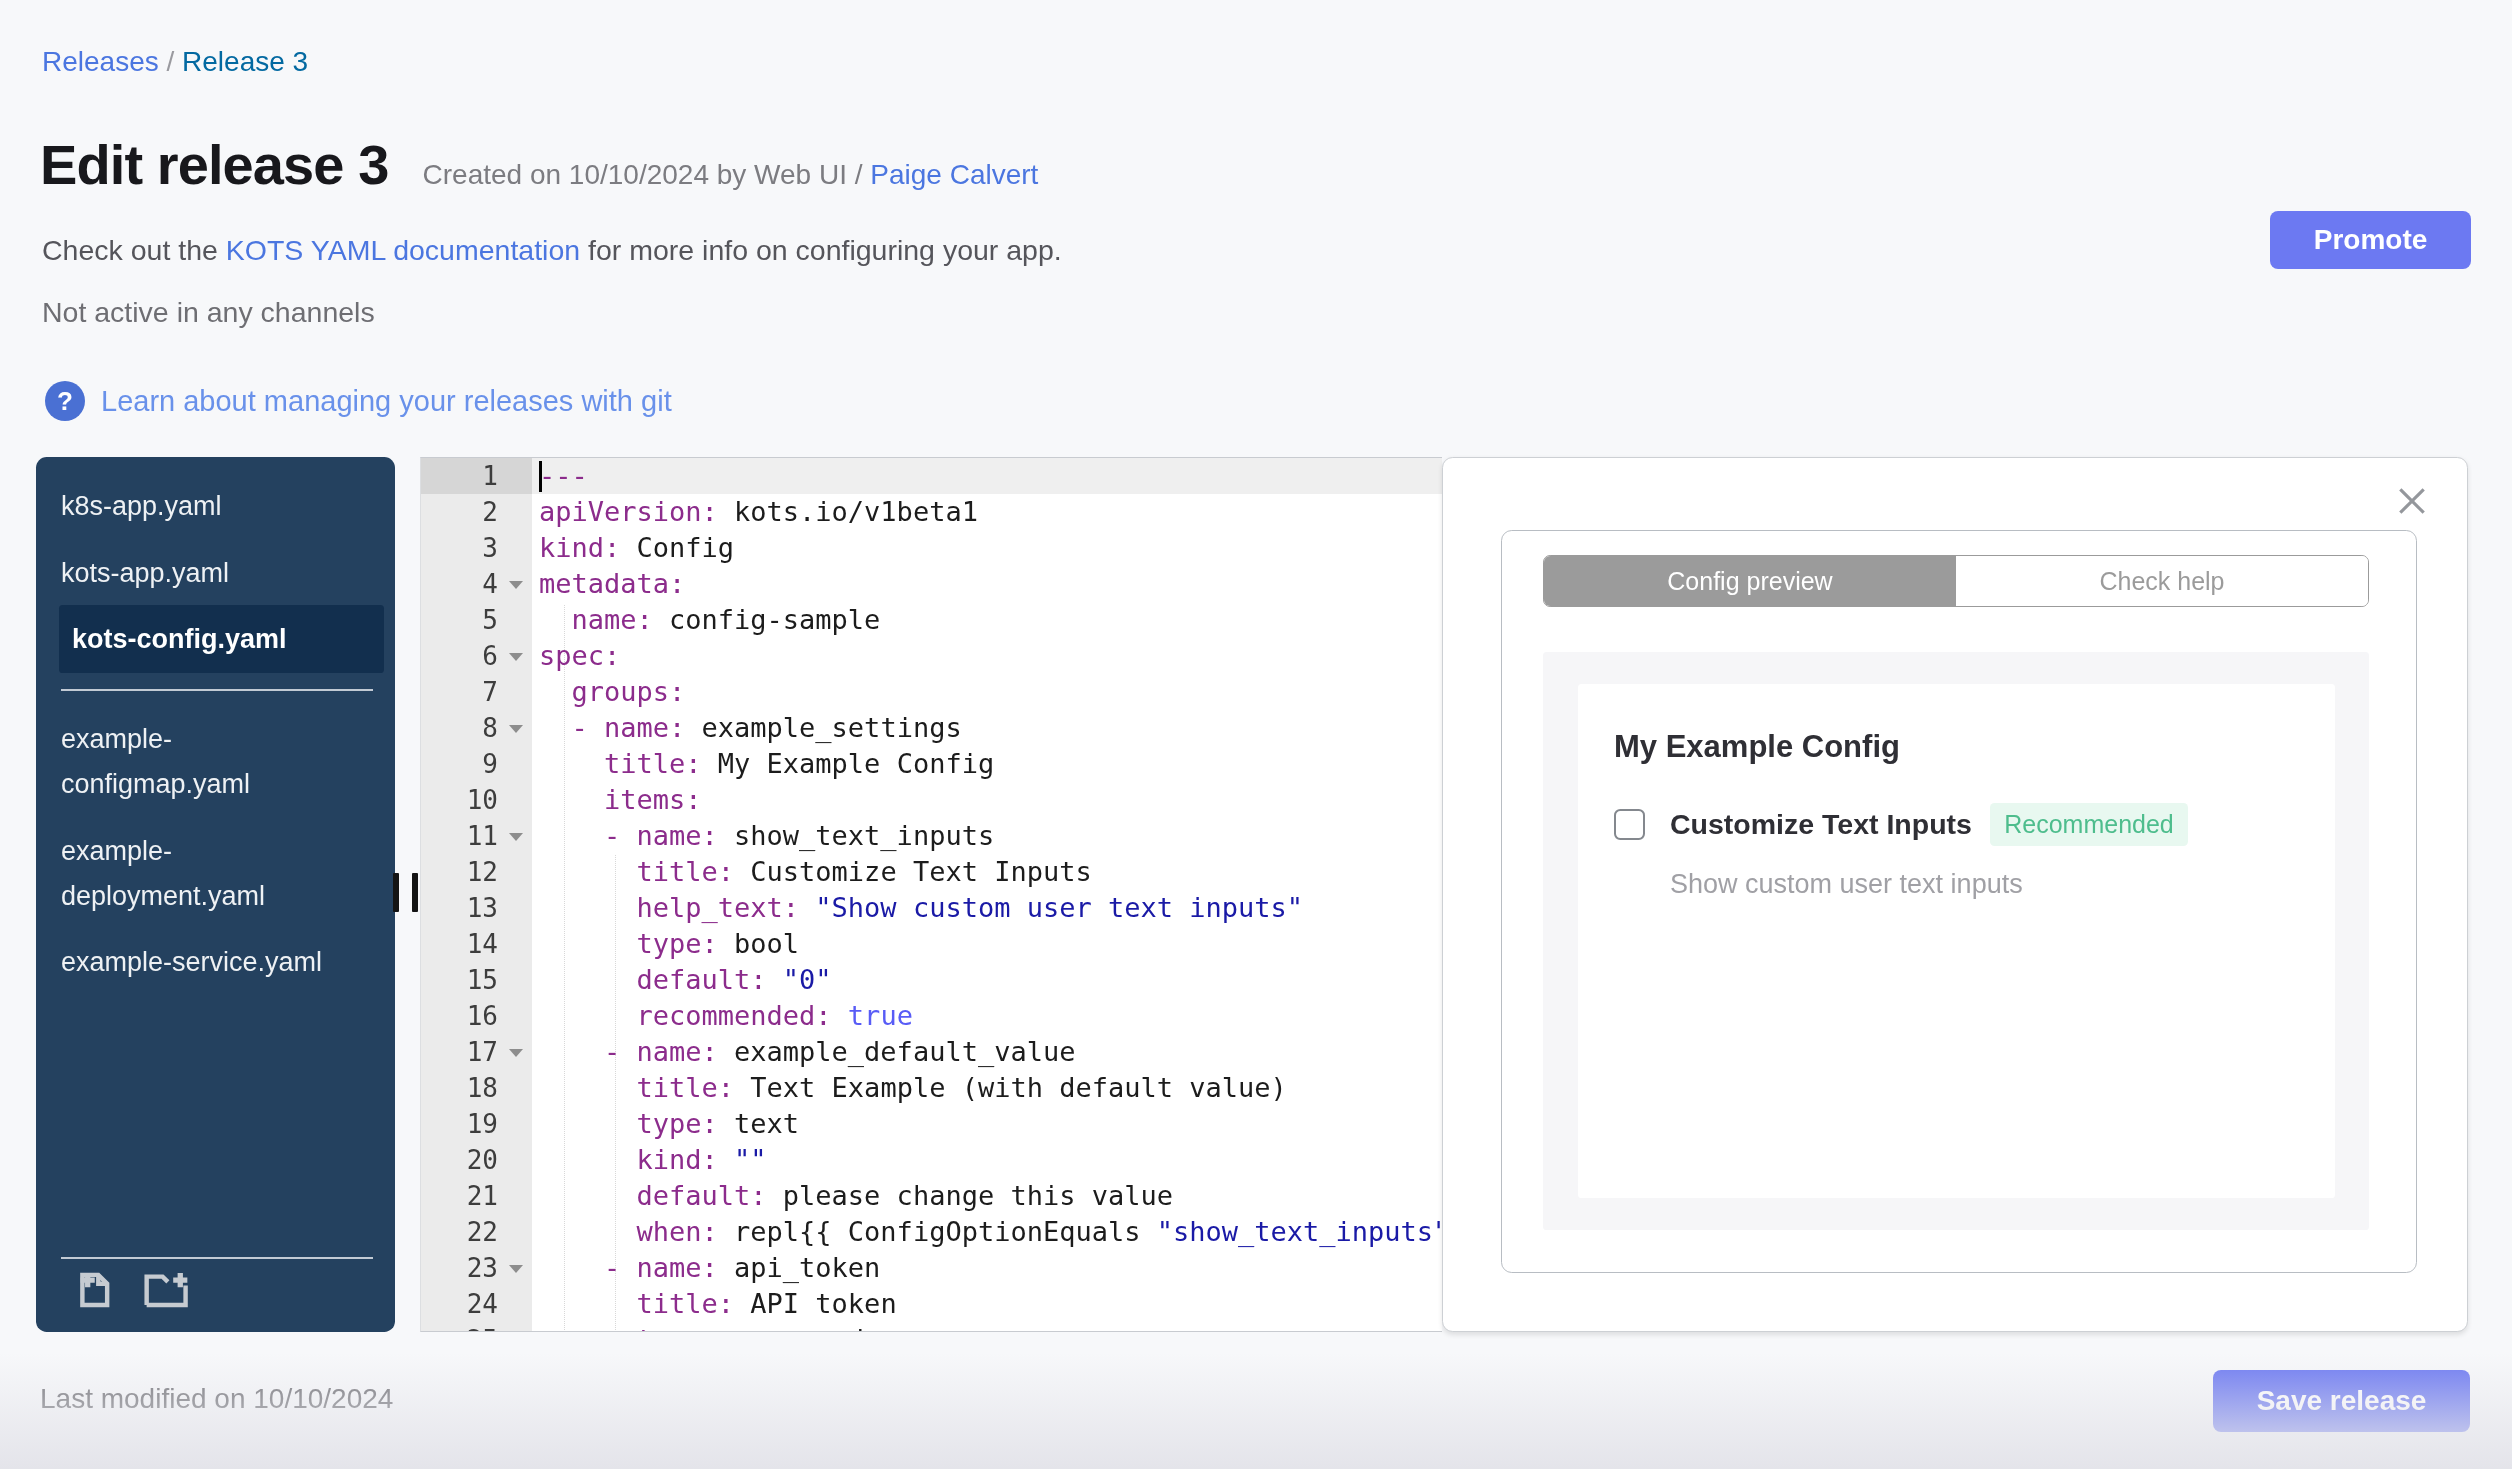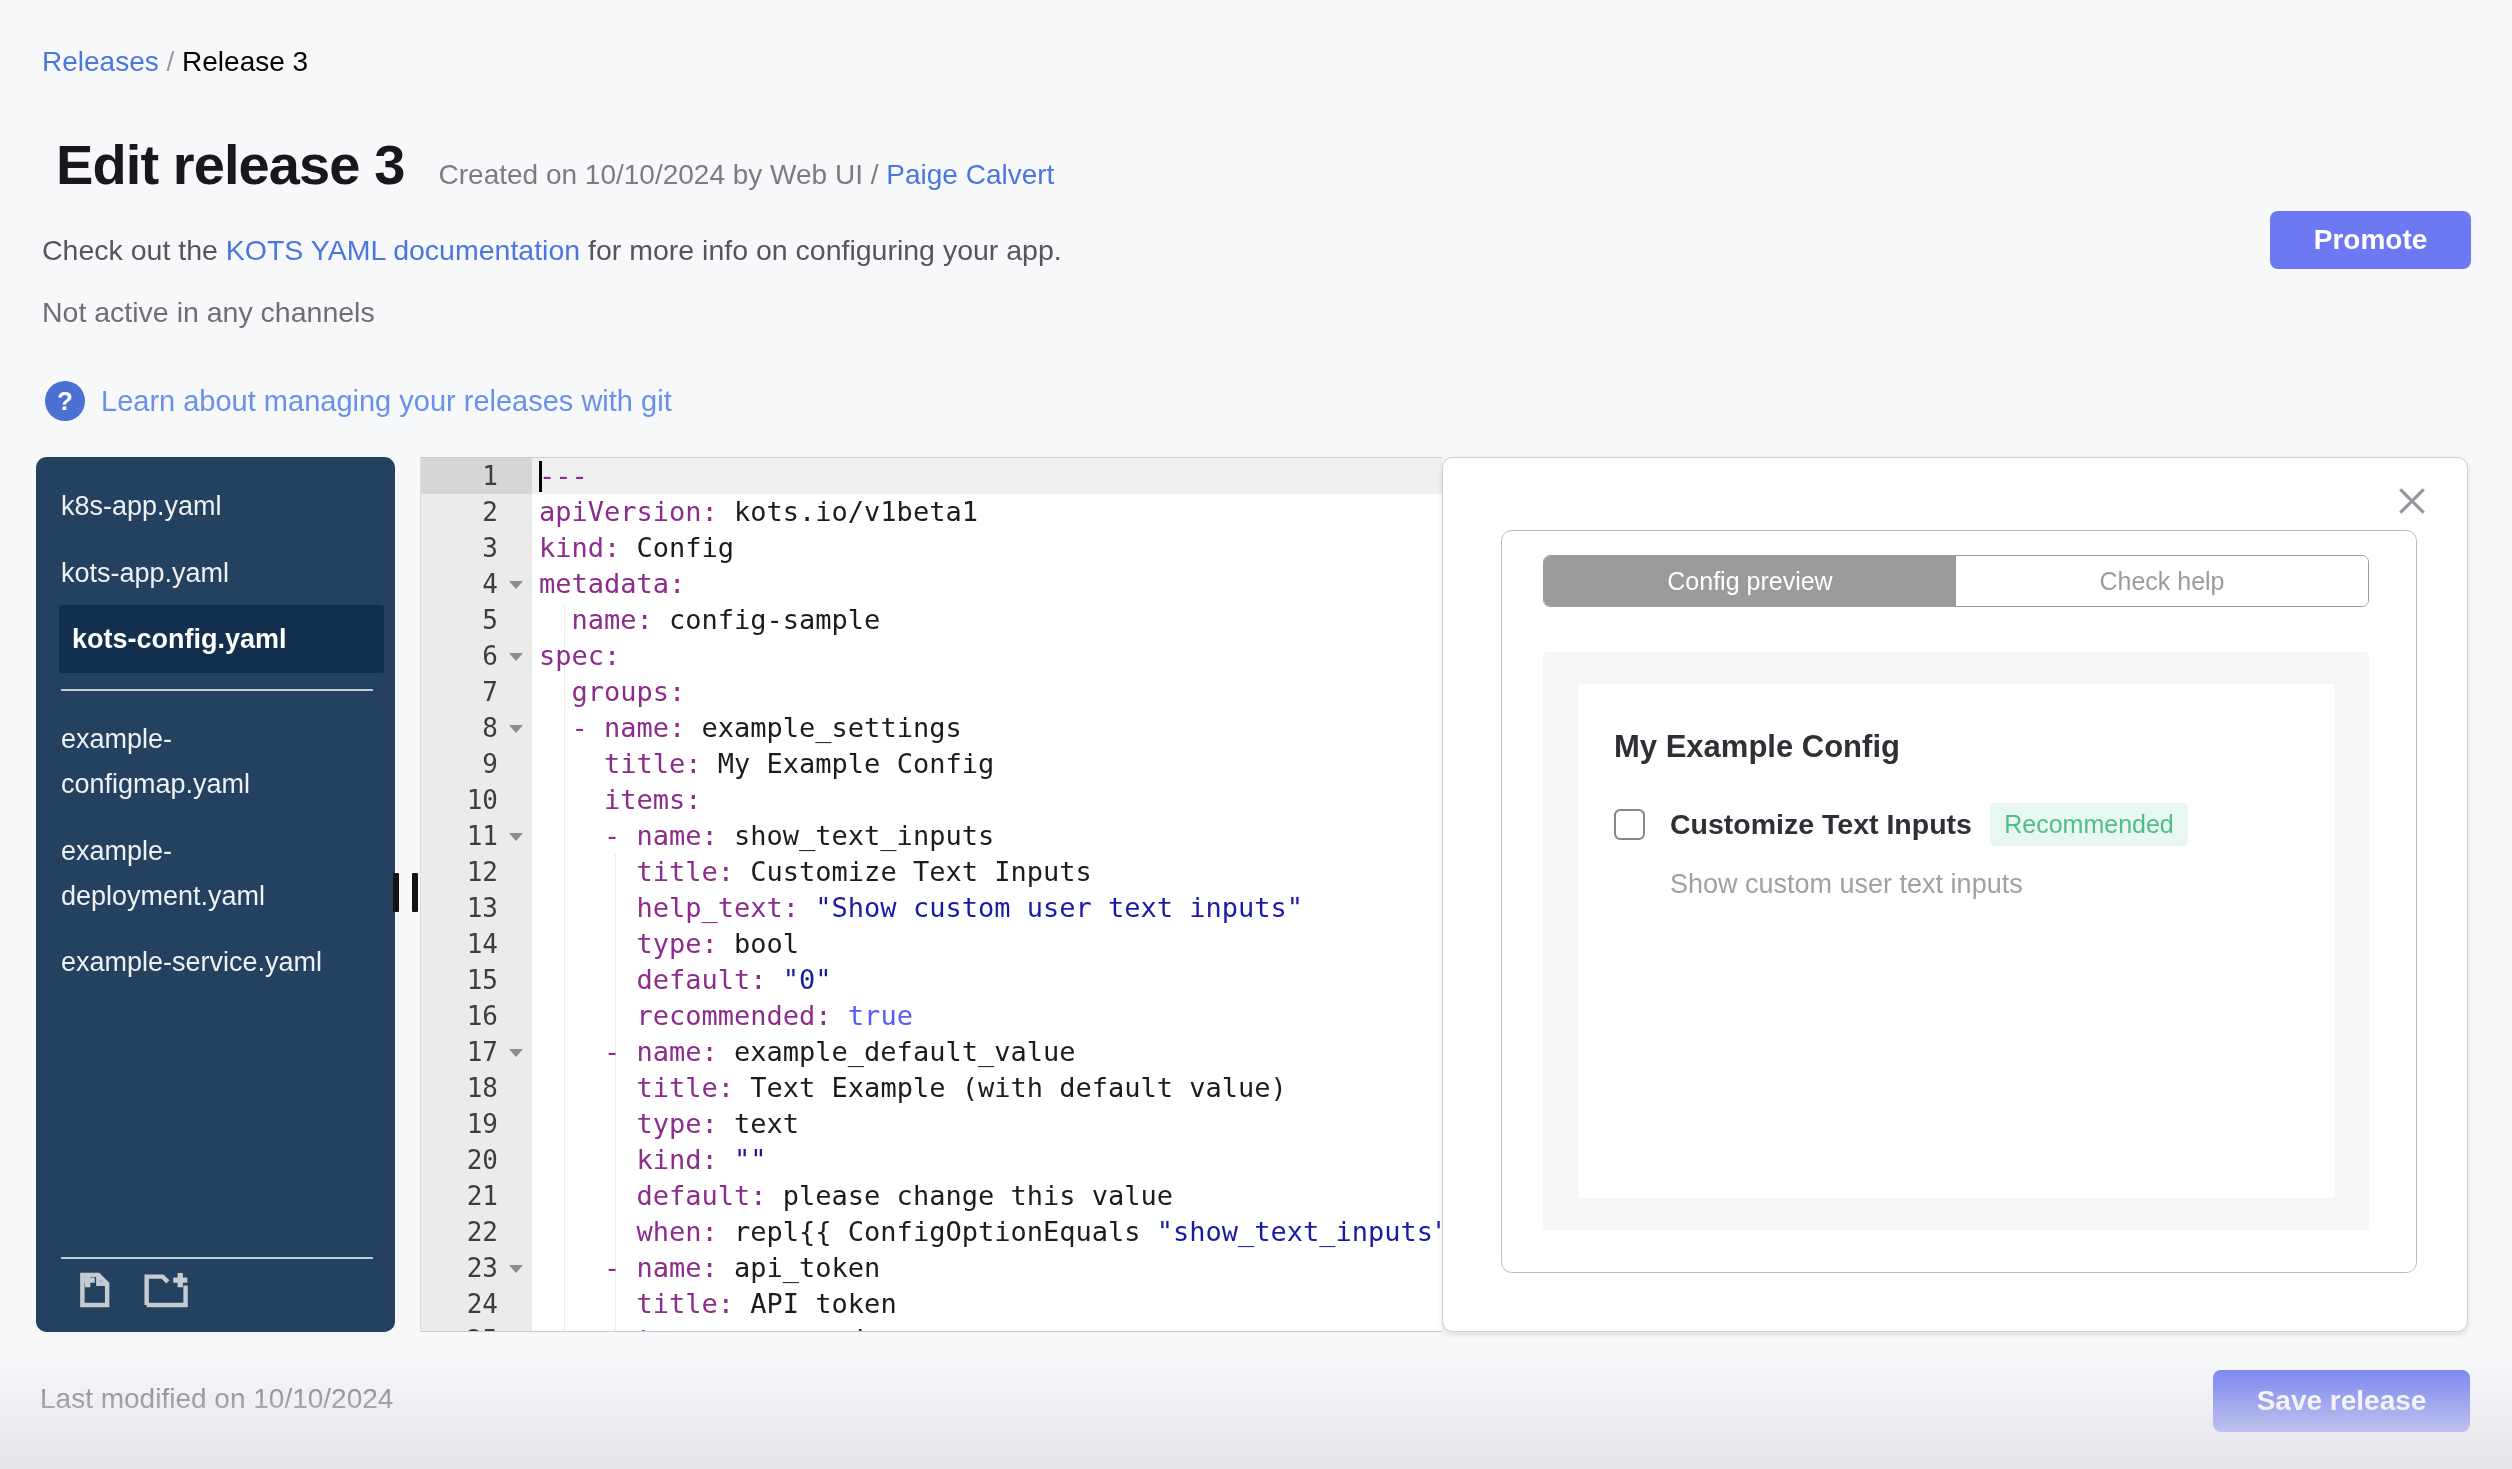--- a/index.html
+++ b/index.html
@@ -10,22 +10,22 @@
   }
   *{margin:0;padding:0;box-sizing:border-box;}
   body{background:#dfe0e4;font-family:"Liberation Sans",sans-serif;}
   .page{position:relative;width:2512px;height:1469px;background:#f7f8fa;overflow:hidden;}
   .page::after{content:"";position:absolute;left:0;right:0;bottom:0;height:116px;
     background:linear-gradient(180deg,rgba(231,231,236,0),#e4e4ea);pointer-events:none;}
 
   
   .breadcrumb{position:absolute;left:42px;top:46px;font-size:28px;color:#9a9a9f;}
   .breadcrumb a{color:var(--link);text-decoration:none;cursor:pointer;}
-  .crumb-current{color:#000000;}
-  .title-row{position:absolute;left:40px;top:132px;margin-left:16px;}
+  .crumb-current{color:#0369a1;}
+  .title-row{position:absolute;left:40px;top:132px;}
   .title-row h1{display:inline;font-size:56px;font-weight:bold;color:#18181c;letter-spacing:-0.9px;}
   .title-meta{font-size:28px;color:#7c7c81;margin-left:34px;}
   .title-meta a{color:var(--link);text-decoration:none;cursor:pointer;}
   .doc-line{position:absolute;left:42px;top:234px;font-size:28.5px;color:#55555b;}
   .doc-line a{color:var(--link);text-decoration:none;cursor:pointer;}
   .status-line{position:absolute;left:42px;top:296px;font-size:28.5px;color:var(--gray-text);}
   .git-row{position:absolute;left:45px;top:381px;display:flex;align-items:center;}
   .help-circle{width:40px;height:40px;border-radius:50%;background:#4a70d3;color:#fff;
     font-size:26px;font-weight:bold;display:flex;align-items:center;justify-content:center;}
   .git-link{margin-left:16px;font-size:29px;color:var(--link-light);text-decoration:none;cursor:pointer;}

